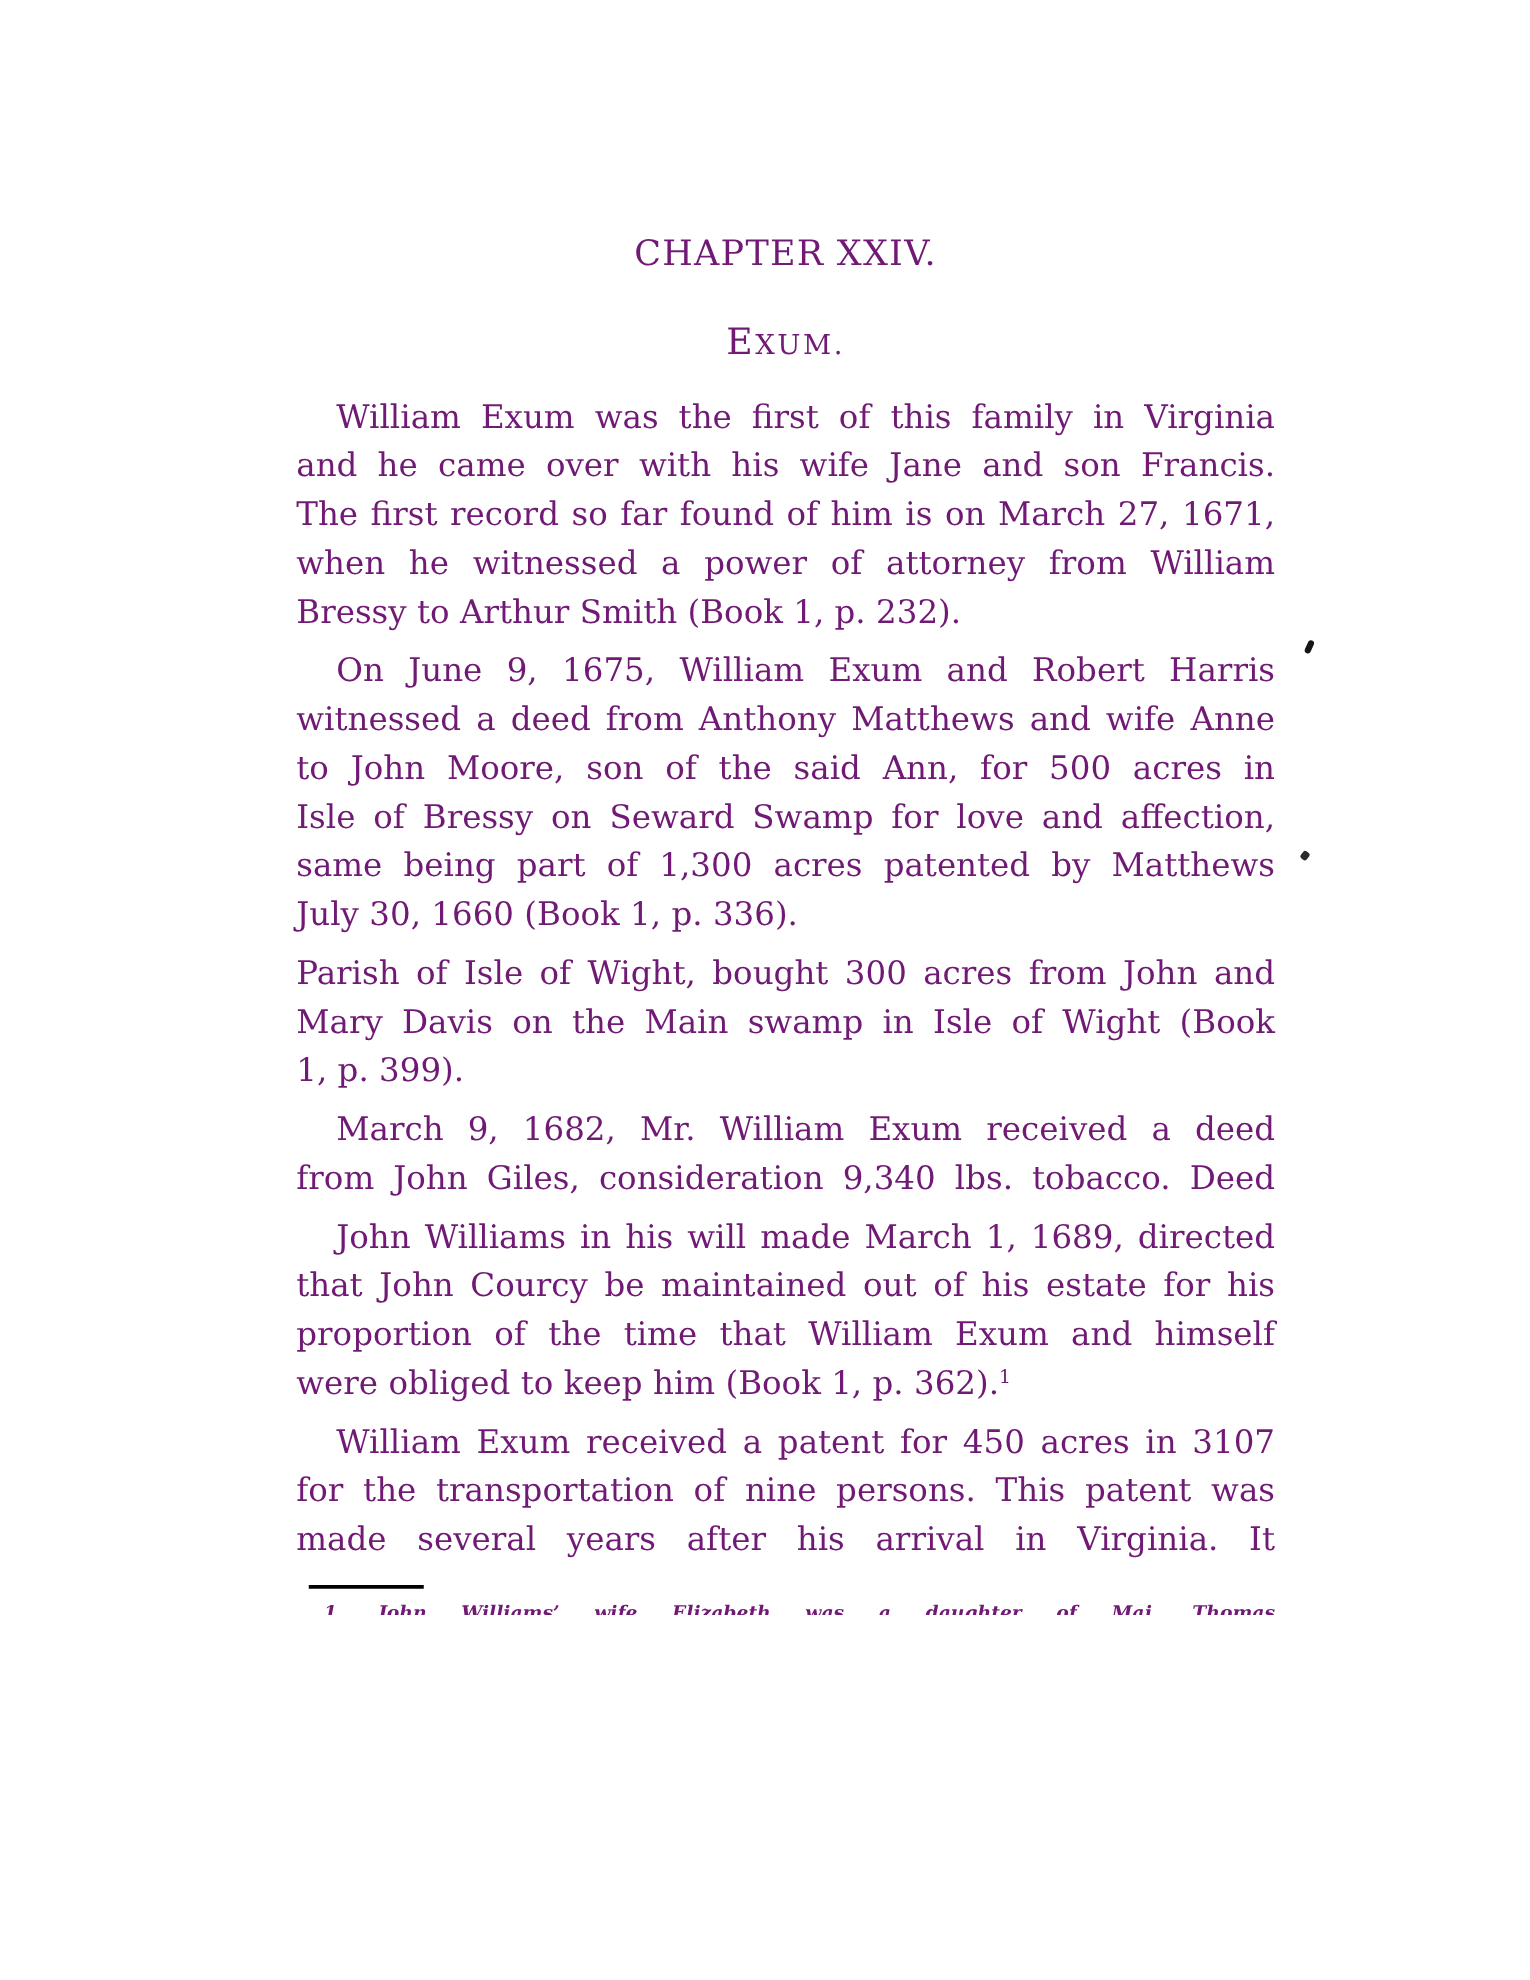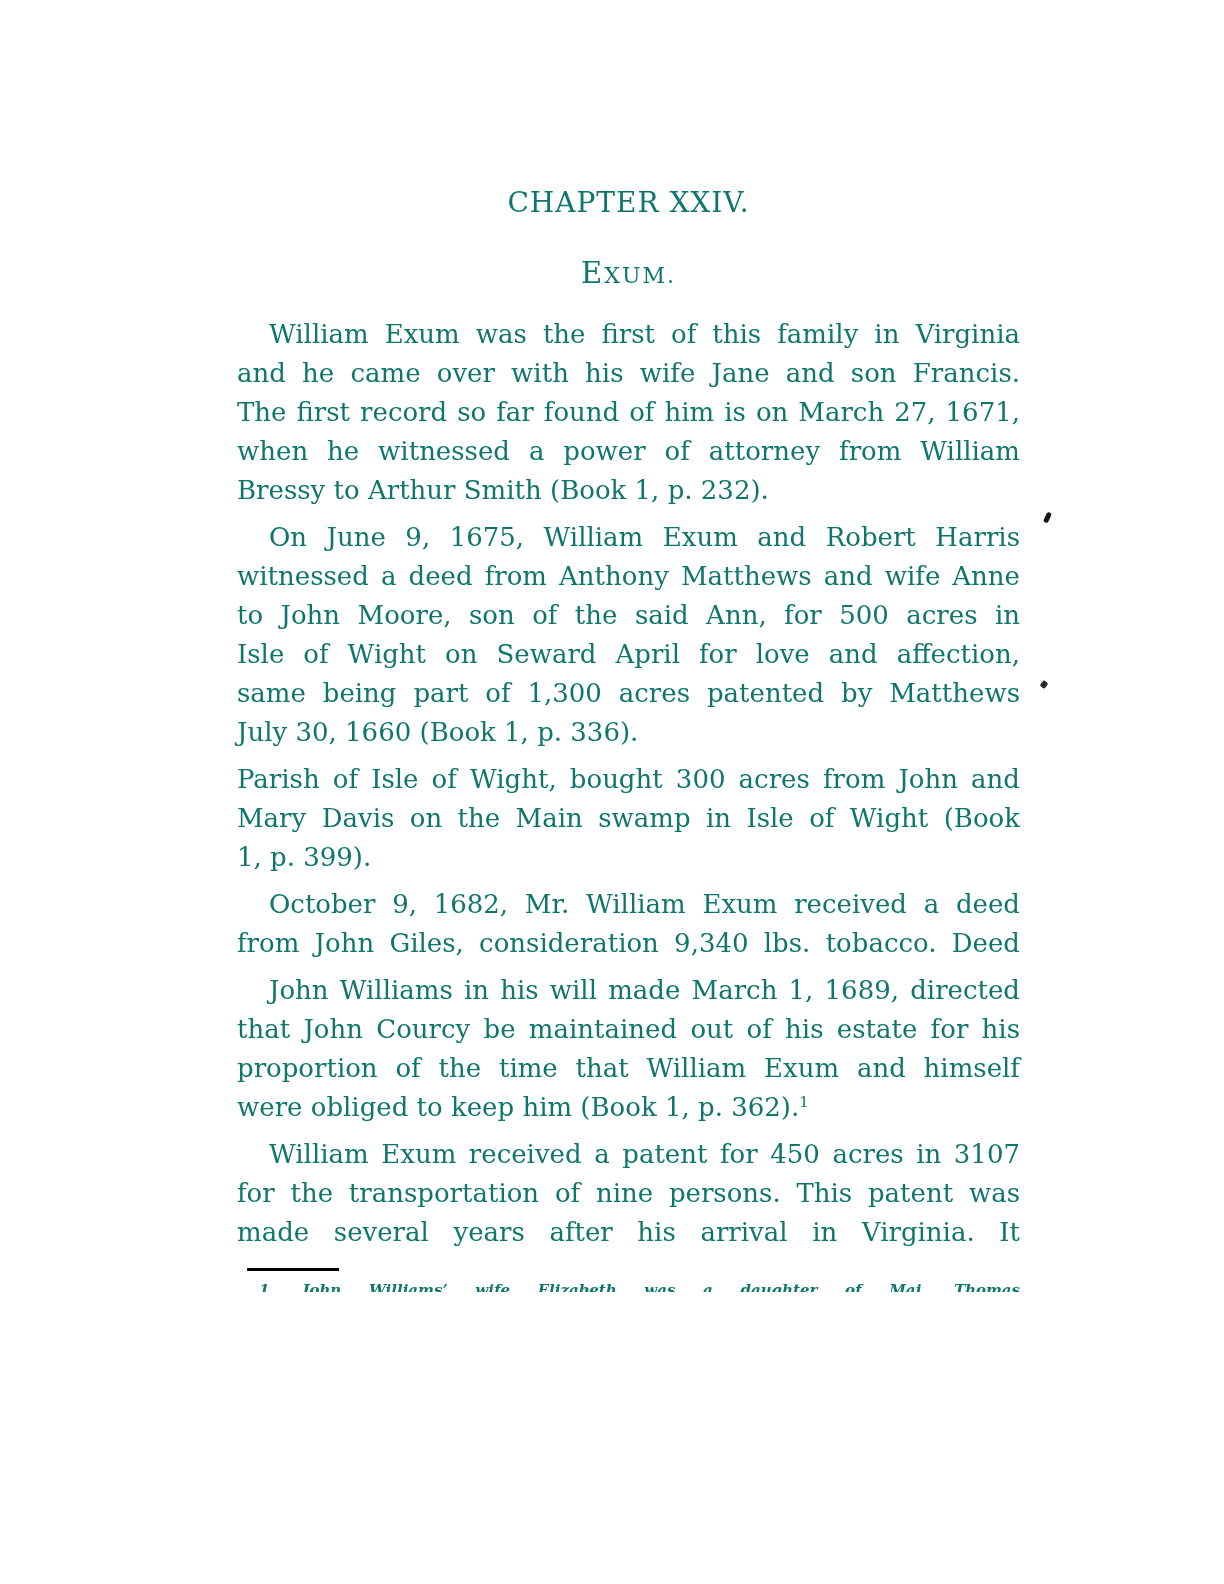--- a/index.html
+++ b/index.html
@@ -7,21 +7,21 @@
     padding: 0;
     background: #ffffff;
   }
   .sheet {
     position: relative;
     width: 1224px;
     height: 1292px;
     background: #ffffff;
     overflow: hidden;
     font-family: "DejaVu Serif", "Liberation Serif", serif;
-    color: #0f766e;
+    color: #701a75;
   }
   .column {
     position: absolute;
     left: 237px;
     top: 0;
     width: 783px;
     height: 100%;
   }
   .chapter {
     position: absolute;
@@ -123,33 +123,33 @@
         <div class="ln">and he came over with his wife Jane and son Francis.</div>
         <div class="ln">The first record so far found of him is on March 27, 1671,</div>
         <div class="ln">when he witnessed a power of attorney from William</div>
         <div class="ln last">Bressy to Arthur Smith (Book 1, p. 232).</div>
       </div>
 
       <div class="para">
         <div class="ln first">On June 9, 1675, William Exum and Robert Harris</div>
         <div class="ln">witnessed a deed from Anthony Matthews and wife Anne</div>
         <div class="ln">to John Moore, son of the said Ann, for 500 acres in</div>
-        <div class="ln">Isle of Wight on Seward April for love and affection,</div>
+        <div class="ln">Isle of Bressy on Seward Swamp for love and affection,</div>
         <div class="ln">same being part of 1,300 acres patented by Matthews</div>
         <div class="ln last">July 30, 1660 (Book 1, p. 336).</div>
       </div>
 
       <div class="para">
         <div class="ln">Parish of Isle of Wight, bought 300 acres from John and</div>
         <div class="ln">Mary Davis on the Main swamp in Isle of Wight (Book</div>
         <div class="ln last">1, p. 399).</div>
       </div>
 
       <div class="para">
-        <div class="ln first">October 9, 1682, Mr. William Exum received a deed</div>
+        <div class="ln first">March 9, 1682, Mr. William Exum received a deed</div>
         <div class="ln">from John Giles, consideration 9,340 lbs. tobacco. Deed</div>
       </div>
 
       <div class="para">
         <div class="ln first">John Williams in his will made March 1, 1689, directed</div>
         <div class="ln">that John Courcy be maintained out of his estate for his</div>
         <div class="ln">proportion of the time that William Exum and himself</div>
         <div class="ln last"><span>were obliged to keep him (Book 1, p. 362).</span><sup class="fnref">1</sup></div>
       </div>
 

